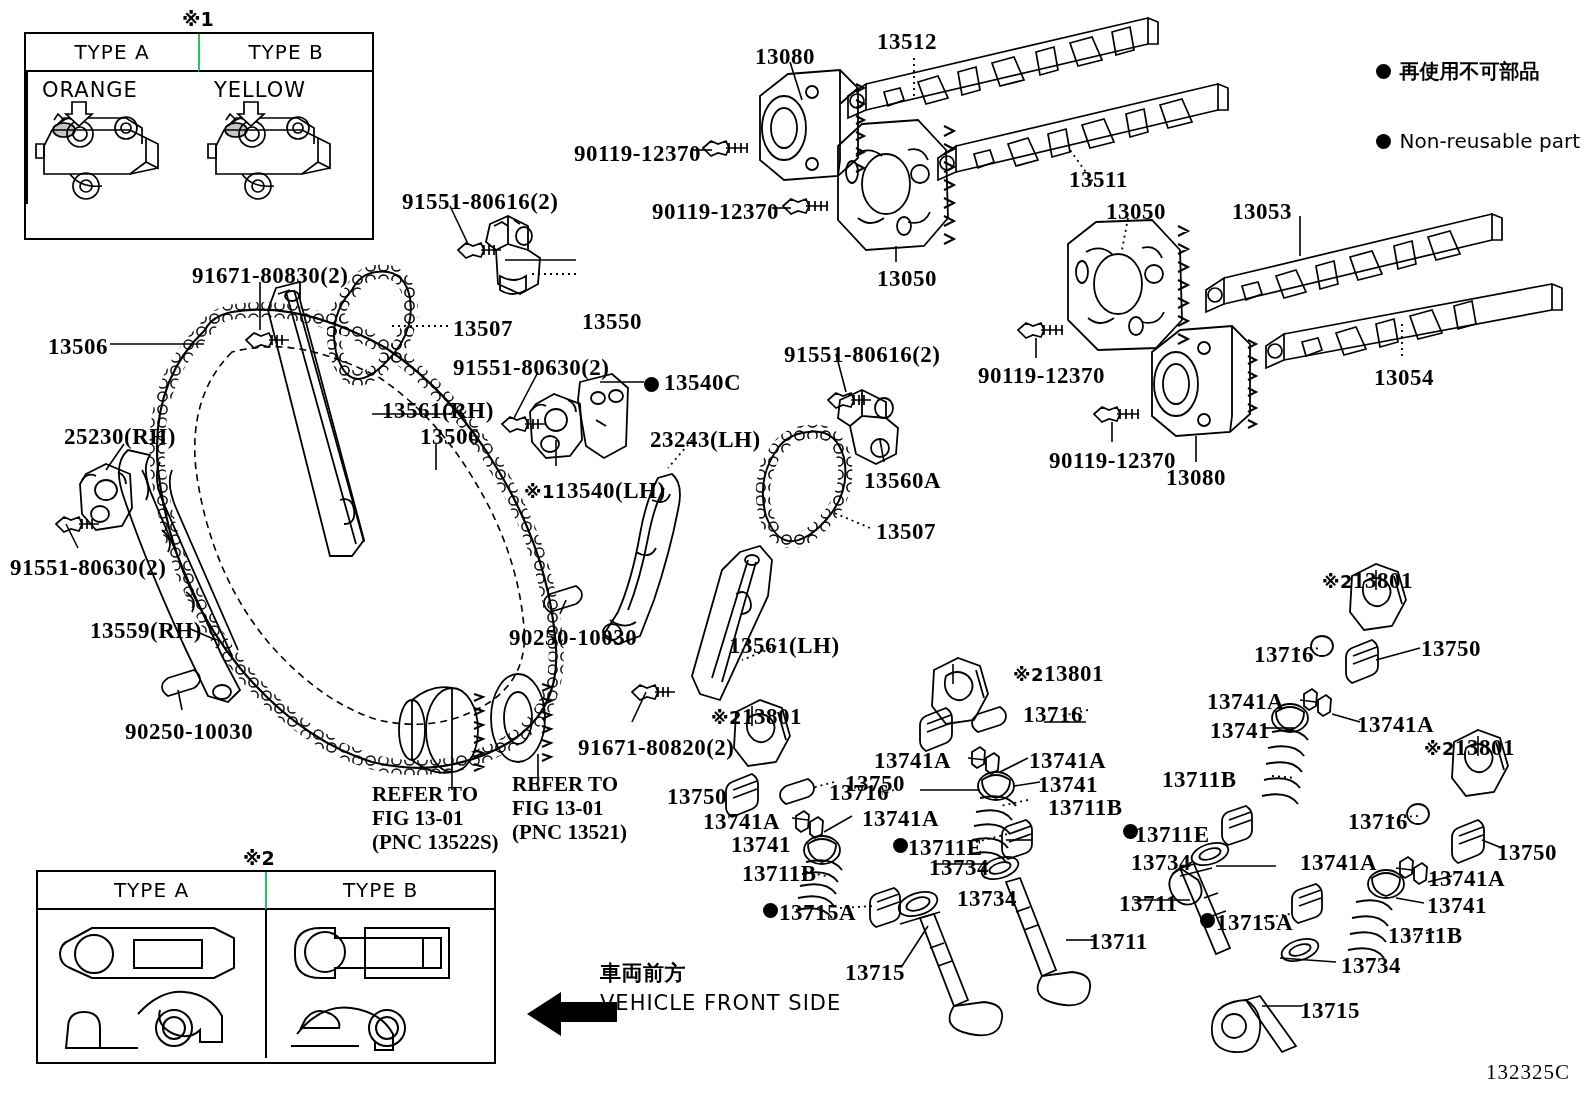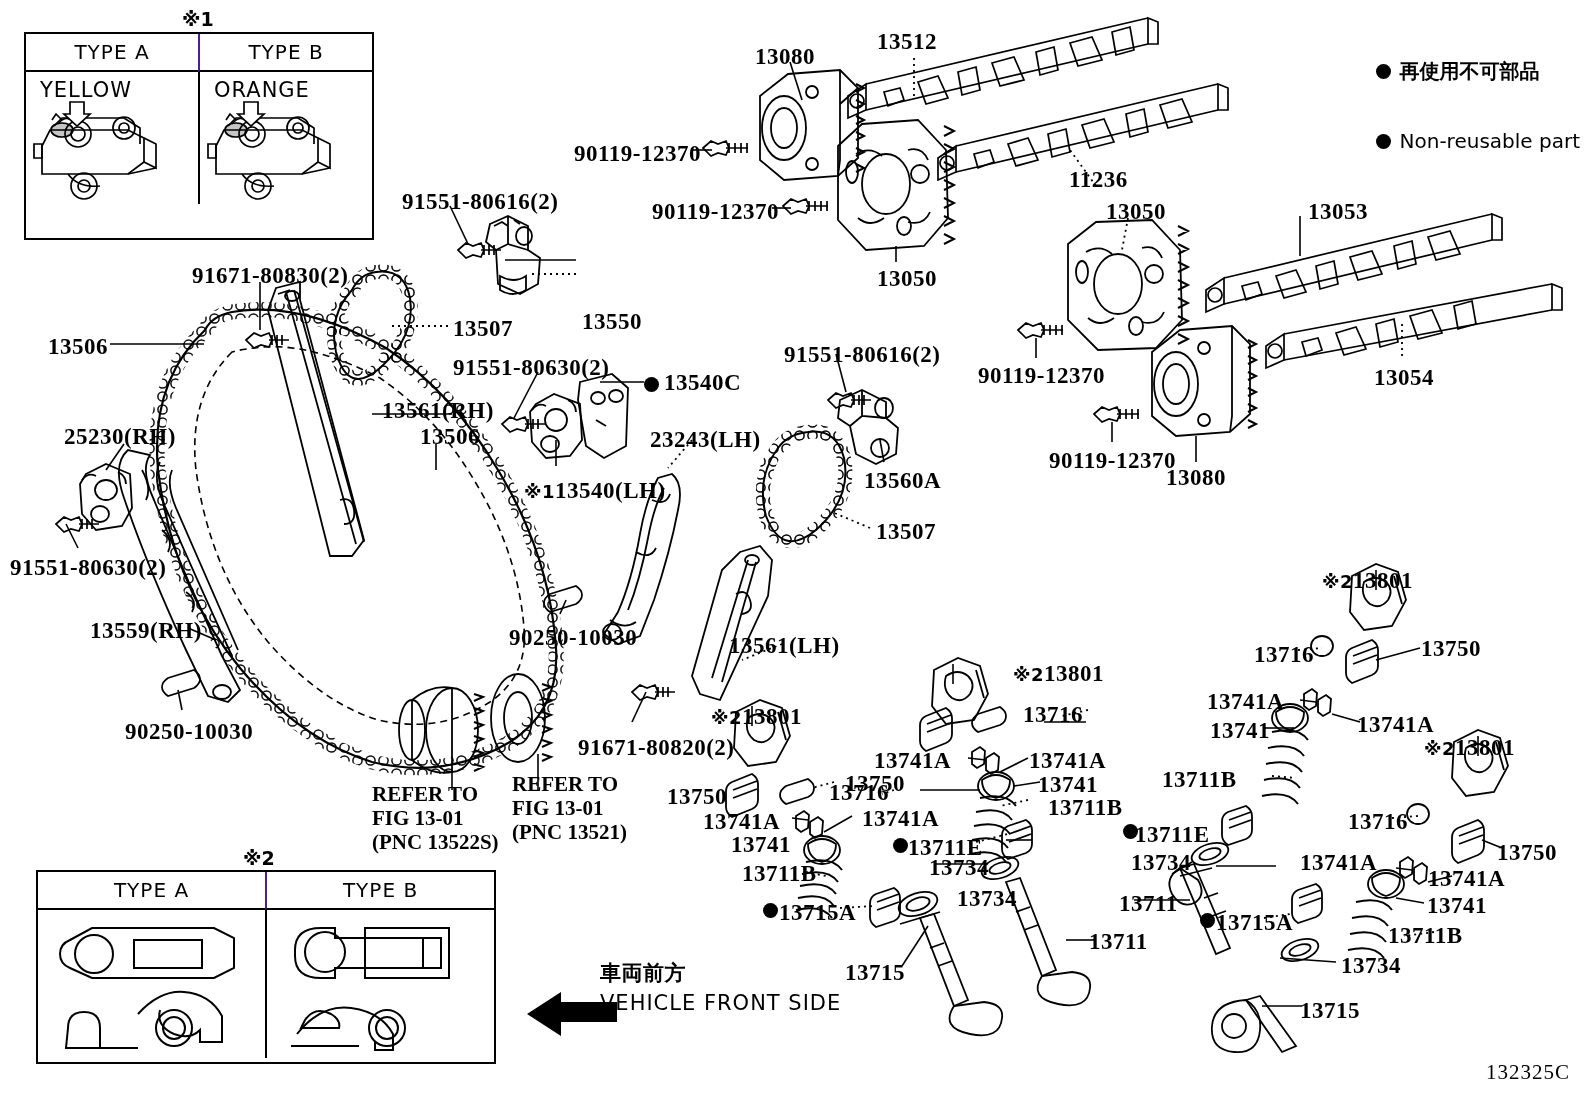--- a/index.html
+++ b/index.html
@@ -12,21 +12,21 @@
   .cjk{font-family:"DejaVu Sans",sans-serif;font-weight:600;}
 
   
   .bul{position:absolute;width:15px;height:15px;border-radius:50%;background:#000;}
 
   
   .inset{position:absolute;border:2px solid #000;background:#fff;}
   .inset .row{display:flex;}
   .inset .cellhdr{flex:1;text-align:center;font-family:"DejaVu Sans",sans-serif;
         font-size:20px;letter-spacing:1px;padding:6px 0;border-bottom:2px solid #000;}
-  .inset .cellhdr.divl{border-left:2px solid #4c1d95;}
+  .inset .cellhdr.divl{border-left:2px solid #22c55e;}
   .inset .cellbody{flex:1;position:relative;height:132px;}
   .inset .cellbody.divl{border-left:2px solid #000;}
   .starmark{position:absolute;font-family:"DejaVu Sans",sans-serif;font-size:19px;font-weight:700;}
   .colorword{position:absolute;font-family:"DejaVu Sans",sans-serif;font-size:21px;letter-spacing:1px;}
 
   
   #legend{position:absolute;right:12px;top:14px;text-align:left;}
   #legend div{display:flex;align-items:center;gap:9px;margin-bottom:5px;margin-top:44px;}
   #legend .bdot{width:15px;height:15px;border-radius:50%;background:#000;flex:0 0 auto;}
   #legend .t{font-size:21px;}
@@ -514,22 +514,22 @@
     </g>
   </svg>
 
   <div class="starmark" style="left:182px;top:8px;">※1</div>
   <div class="inset" style="left:24px;top:32px;width:346px;height:204px;">
     <div class="row">
       <div class="cellhdr">TYPE A</div>
       <div class="cellhdr divl">TYPE B</div>
     </div>
     <div class="row">
-      <div class="cellbody">
-        <div class="colorword" style="left:14px;top:6px;">YELLOW</div>
+      <div class="cellbody divl">
+        <div class="colorword" style="left:14px;top:6px;">ORANGE</div>
         <svg width="172" height="104" viewBox="0 0 172 104" style="position:absolute;left:2px;top:28px;">
           <g stroke="#000" stroke-width="1.7" fill="none">
             <path d="M14,46 L14,74 L100,74 L116,62 L116,38 L100,30 L22,30 Z"></path>
             <path d="M6,44 L14,44 L14,58 L6,58 Z"></path>
             <path d="M26,26 L34,18 L96,18 L112,28 L112,44"></path>
             <circle cx="50" cy="34" r="13"></circle>
               <circle cx="50" cy="34" r="7"></circle>
             <circle cx="96" cy="28" r="11"></circle>
               <circle cx="96" cy="28" r="5"></circle>
             <path d="M30,24 q8,-10 16,-2"></path>
@@ -540,22 +540,22 @@
               <circle cx="56" cy="86" r="6"></circle>
             <path d="M40,74 q10,14 32,12"></path>
             <path d="M116,38 L128,44 L128,68 L116,62"></path>
             <path d="M100,74 L128,68"></path>
           </g>
           <g fill="#fff" stroke="#000" stroke-width="1.7">
             <path d="M42,2 L56,2 L56,14 L62,14 L49,26 L36,14 L42,14 Z"></path>
           </g>
         </svg>
       </div>
-      <div class="cellbody divl">
-        <div class="colorword" style="left:14px;top:6px;">ORANGE</div>
+      <div class="cellbody">
+        <div class="colorword" style="left:14px;top:6px;">YELLOW</div>
         <svg width="172" height="104" viewBox="0 0 172 104" style="position:absolute;left:2px;top:28px;">
           <g stroke="#000" stroke-width="1.7" fill="none">
             <path d="M14,46 L14,74 L100,74 L116,62 L116,38 L100,30 L22,30 Z"></path>
             <path d="M6,44 L14,44 L14,58 L6,58 Z"></path>
             <path d="M26,26 L34,18 L96,18 L112,28 L112,44"></path>
             <circle cx="50" cy="34" r="13"></circle>
               <circle cx="50" cy="34" r="7"></circle>
             <circle cx="96" cy="28" r="11"></circle>
               <circle cx="96" cy="28" r="5"></circle>
             <path d="M30,24 q8,-10 16,-2"></path>
@@ -643,23 +643,23 @@
   </svg>
 
   <div id="dgnum">132325C</div>
 
   <div id="partlabels">
       <div class="lbl" style="left: 755px; top: 45px;">13080</div>
       <div class="lbl" style="left: 877px; top: 30px;">13512</div>
       <div class="lbl" style="left: 574px; top: 142px;">90119-12370</div>
       <div class="lbl" style="left: 652px; top: 200px;">90119-12370</div>
       <div class="lbl" style="left: 877px; top: 267px;">13050</div>
-      <div class="lbl" style="left: 1069px; top: 168px;">11236</div>
+      <div class="lbl" style="left: 1069px; top: 168px;">13511</div>
       <div class="lbl" style="left: 1106px; top: 200px;">13050</div>
-      <div class="lbl" style="left: 1308px; top: 200px;">13053</div>
+      <div class="lbl" style="left: 1232px; top: 200px;">13053</div>
       <div class="lbl" style="left: 978px; top: 364px;">90119-12370</div>
       <div class="lbl" style="left: 1374px; top: 366px;">13054</div>
       <div class="lbl" style="left: 1049px; top: 449px;">90119-12370</div>
       <div class="lbl" style="left: 1166px; top: 466px;">13080</div>
       <div class="lbl" style="left: 402px; top: 190px;">91551-80616(2)</div>
       <div class="lbl" style="left: 582px; top: 266px; margin-top: 44px;">13550</div>
       <div class="lbl" style="left: 192px; top: 264px;">91671-80830(2)</div>
       <div class="lbl" style="left: 48px; top: 335px;">13506</div>
       <div class="lbl" style="left: 453px; top: 317px;">13507</div>
       <div class="lbl" style="left: 382px; top: 399px;">13561(RH)</div>

